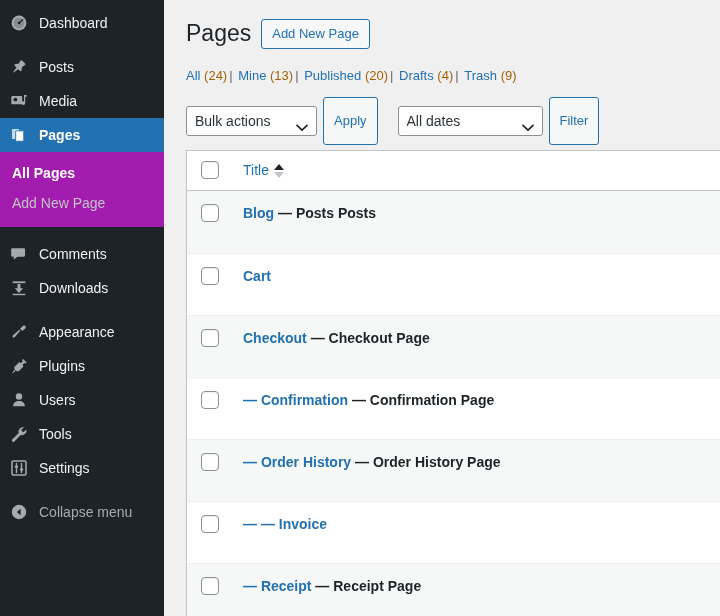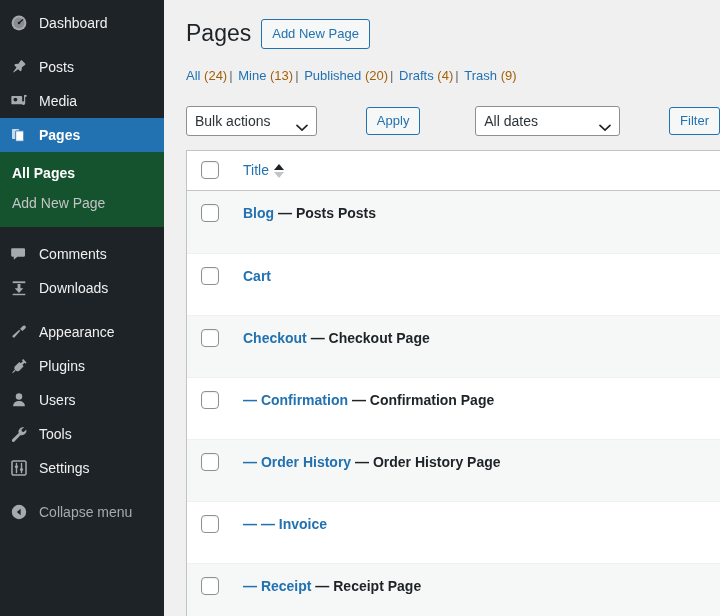--- a/index.html
+++ b/index.html
@@ -53,21 +53,21 @@
     margin-top: -8px;
     width: 0; height: 0;
     border-top: 8px solid transparent;
     border-bottom: 8px solid transparent;
     border-right: 8px solid #f0f0f1;
   }
   .menu-item.dim { color: #a7aaad; }
   .menu-sep { height: 10px; }
 
   .submenu {
-    background: #14532d;
+    background: #a21caf;
     padding: 7px 0 9px 0;
   }
   .submenu-item {
     display: block;
     font-size: 14px;
     line-height: 1.25;
     padding: 6px 0 6px 12px;
     color: #c3c4c7;
     cursor: pointer;
     white-space: nowrap;
@@ -130,23 +130,23 @@
     white-space: nowrap;
   }
   .subsubsub li { display: inline; }
   .subsubsub a { color: #2271b1; text-decoration: none; cursor: pointer; }
   .subsubsub .count { color: #a16207; }
   .subsubsub .sep { color: #646970; padding: 0 2px; }
 
   .tablenav {
     display: flex;
     align-items: center;
+    gap: 6px;
     margin-top: 16px;
     height: 32px;
-    justify-content: space-between;
   }
   select.wp-select {
     -webkit-appearance: none;
     appearance: none;
     font-family: "Liberation Sans", sans-serif;
     font-size: 14px;
     color: #2c3338;
     background: #fff;
     border: 1px solid #8c8f94;
     border-radius: 3px;
@@ -169,21 +169,21 @@
   .bulk-select { width: 131px; }
   .dates-select { width: 145px; }
 
   .button-secondary {
     font-family: "Liberation Sans", sans-serif;
     font-size: 13px;
     color: #2271b1;
     background: #f6f7f7;
     border: 1px solid #2271b1;
     border-radius: 3px;
-    height: 28px;
+    height: 48px;
     padding: 0 10px;
     cursor: pointer;
     white-space: nowrap;
   }
 
   
   .wp-list-table {
     margin-top: 13px;
     width: 700px;
     border-collapse: separate;
@@ -446,21 +446,21 @@
         </select>
         <span class="chev">
           <svg width="12" height="8" viewBox="0 0 12 8">
               <path d="M1 1.4L6 6.2l5-4.8" fill="none" stroke="#1d2327" stroke-width="1.6" stroke-linecap="round" stroke-linejoin="round"></path>
             </svg>
         </span>
       </span>
 
       <button class="button-secondary">Apply</button>
 
-      <span class="select-box" style="margin-left:6px;">
+      <span class="select-box" style="margin-left:14px;">
         <select class="wp-select dates-select">
           <option>All dates</option>
         </select>
         <span class="chev">
           <svg width="12" height="8" viewBox="0 0 12 8">
               <path d="M1 1.4L6 6.2l5-4.8" fill="none" stroke="#1d2327" stroke-width="1.6" stroke-linecap="round" stroke-linejoin="round"></path>
             </svg>
         </span>
       </span>
 

